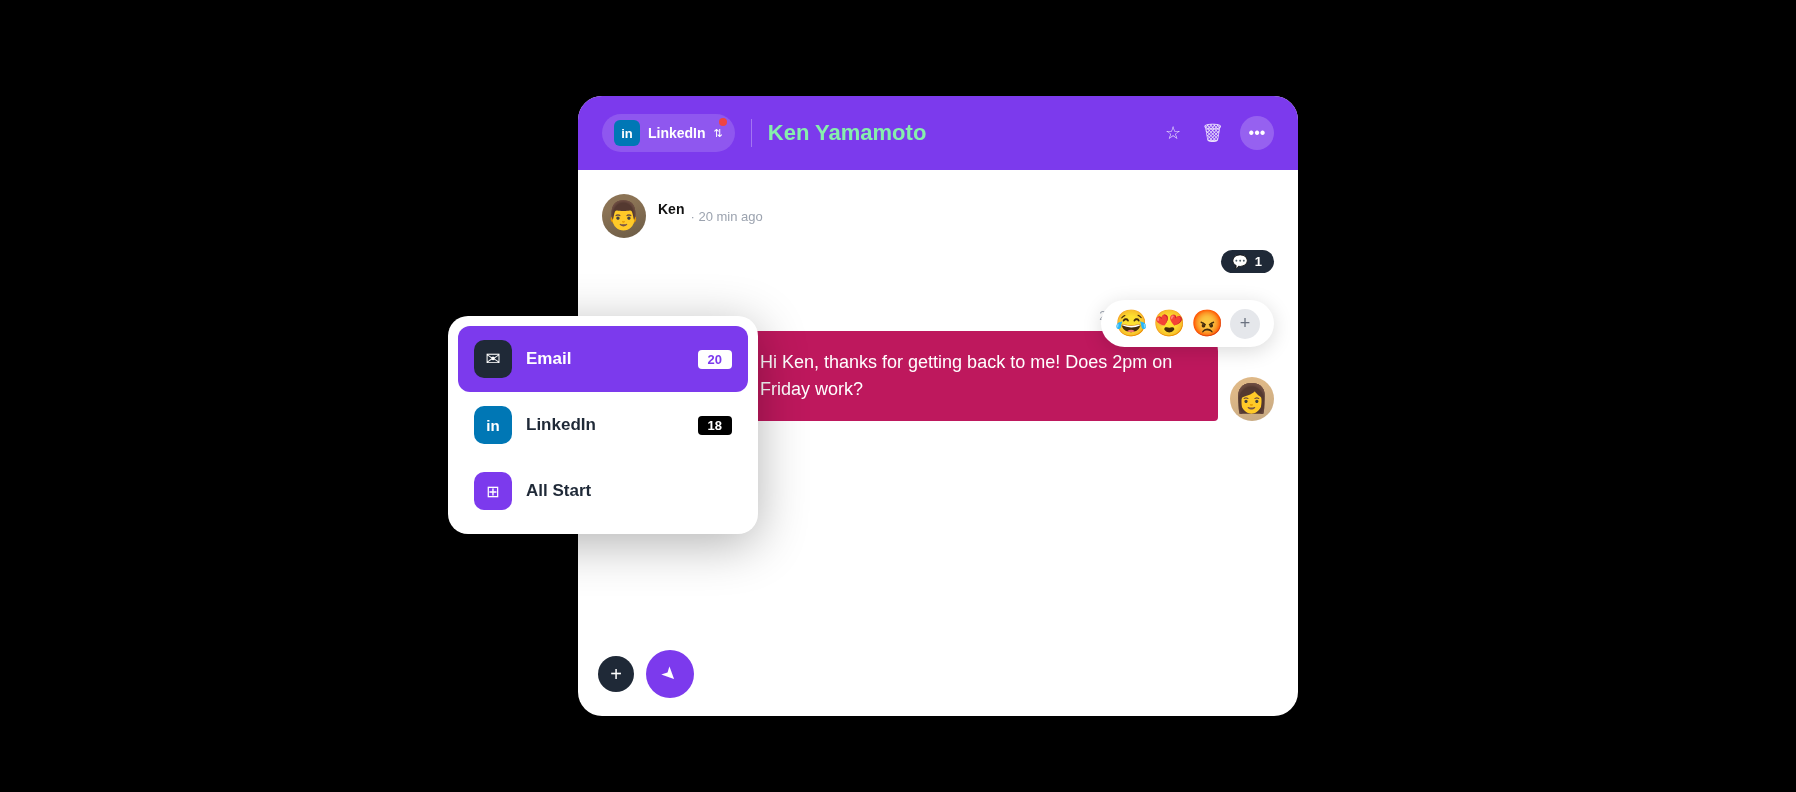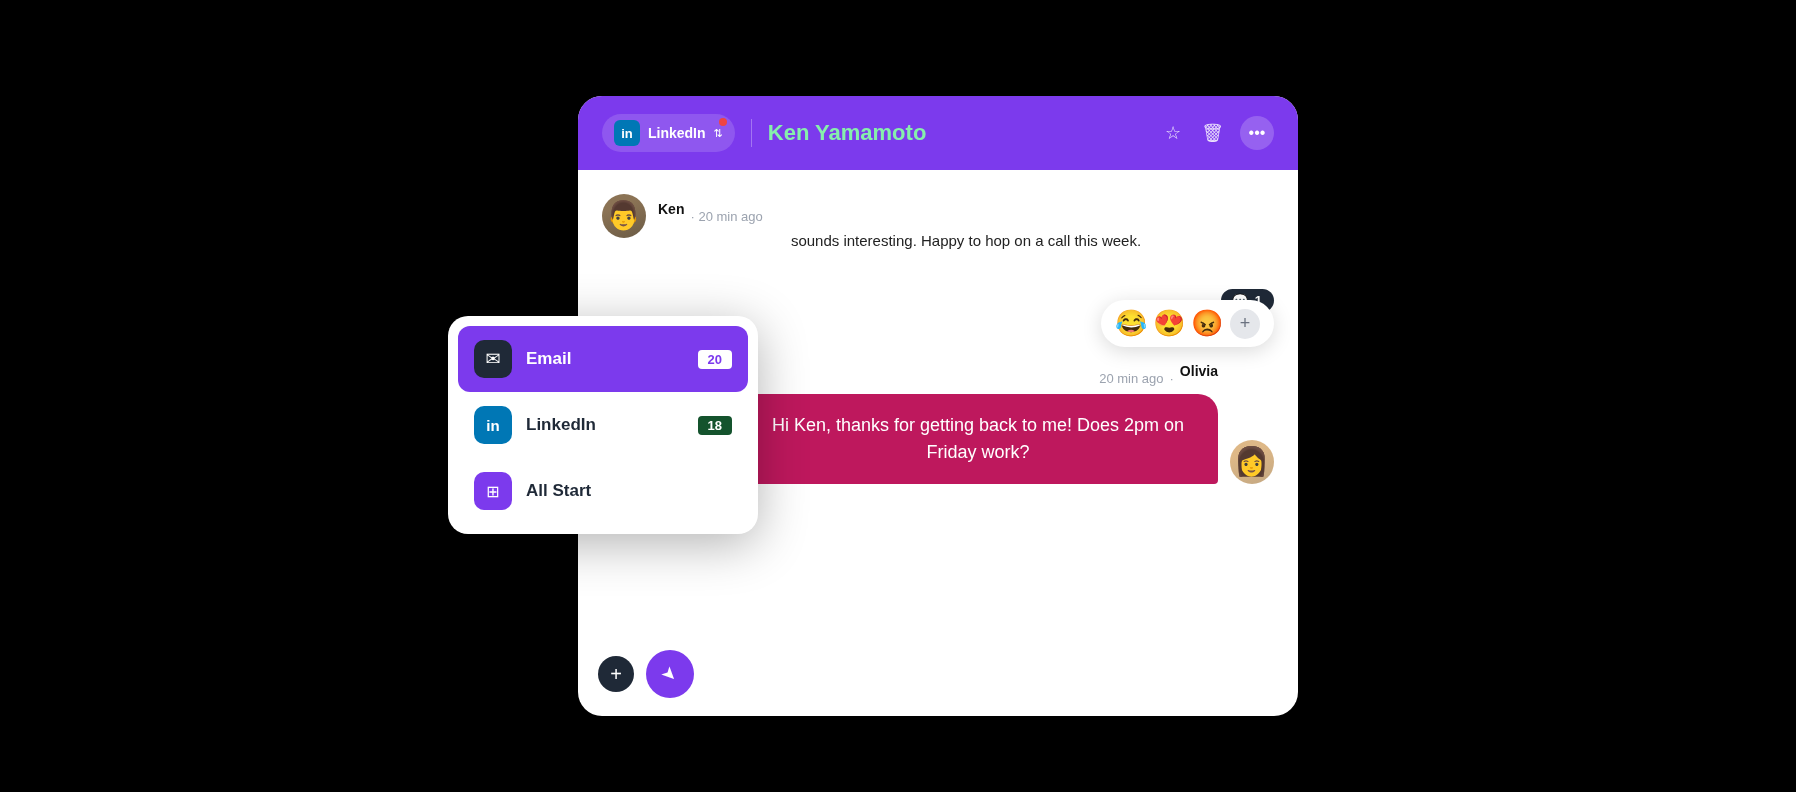--- a/index.html
+++ b/index.html
@@ -132,24 +132,23 @@
       color: #fff;
       font-size: 16px;
     }
 
     
     .chat-body {
       flex: 1;
       padding: 24px 24px 16px;
       display: flex;
       flex-direction: column;
-      gap: 36px;
+      gap: 12px;
       overflow-y: auto;
       position: relative;
-      text-align: center;
     }
 
     
     .message-row-left {
       display: flex;
       align-items: flex-start;
       gap: 12px;
     }
 
     .message-content-left {
@@ -402,21 +401,21 @@
       min-width: 28px;
       text-align: center;
     }
 
     .sidebar-item.active .sidebar-badge {
       background: #fff;
       color: #7C3AED;
     }
 
     .sidebar-badge-linkedin {
-      background: #14532d;
+      background: #000000;
       color: #fff;
     }
 
     
     .ken-avatar {
       width: 44px;
       height: 44px;
       border-radius: 50%;
       background: linear-gradient(160deg, #8B7355 30%, #6B5B45 100%);
       position: relative;
@@ -478,21 +477,20 @@
     <div class="chat-body">
 
       <div class="message-row-left">
         <div class="ken-avatar"></div>
         <div class="message-content-left">
           <div class="message-meta-left">
             <span class="sender-name">Ken</span>
             <span class="message-time">· <span>20 min ago</span></span>
           </div>
           <div class="message-text">
-            <div>sounds interesting. Happy to hop on a call this week.</div>
           </div>
         </div>
       </div>
 
       <div class="reply-badge" style="align-self: flex-end; margin-right: 0;">
         <span class="reply-badge-icon">💬</span>
         <span class="reply-badge-count">1</span>
       </div>
 
       <div class="message-row-right">

